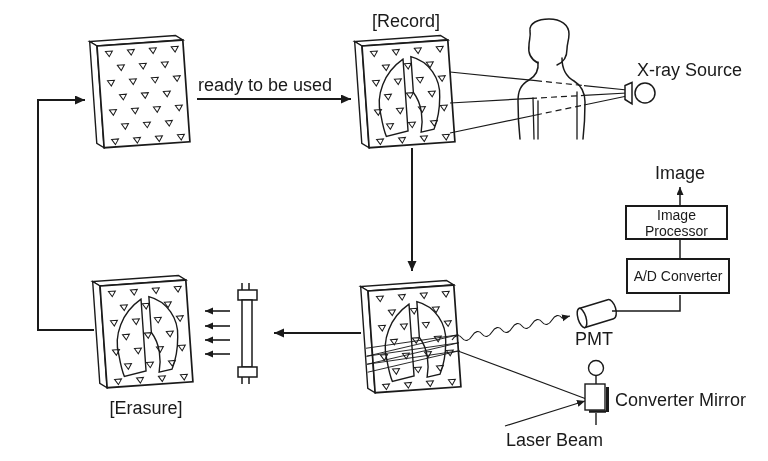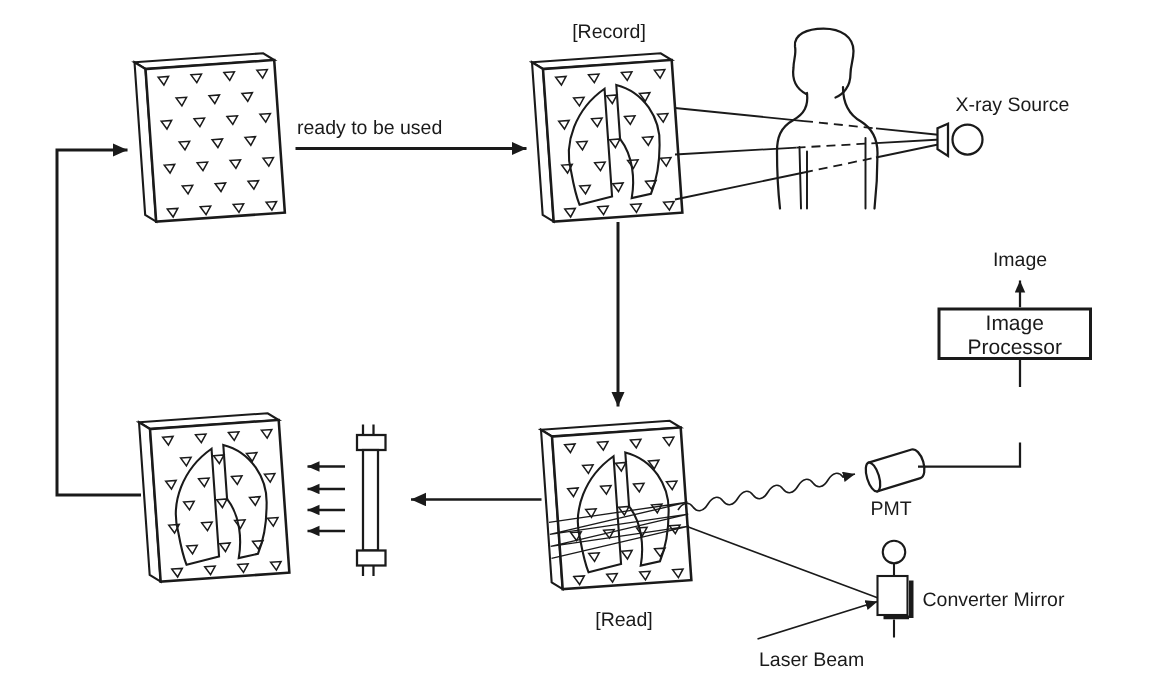--- a/index.html
+++ b/index.html
@@ -2,21 +2,21 @@
 <html style="--line: #1a1a1a; --bg: #ffffff;"><head>
 <meta charset="utf-8">
 <style>
   :root { --line:#1a1a1a; --bg:#ffffff; }
   html,body{margin:0;padding:0;background:#fff;}
   #stage{
     position:relative;width:768px;height:461px;background:var(--bg);
     font-family:"Liberation Sans",sans-serif;color:var(--line);overflow:hidden;
   }
   #art{position:absolute;left:0;top:0;}
-  .lbl{position:absolute;font-size:13px;line-height:16.5px;white-space:pre;}
+  .lbl{position:absolute;font-size:18px;line-height:16.5px;white-space:pre;}
   .ctr{text-align:center;}
   .box{
     position:absolute;box-sizing:border-box;border:2px solid var(--line);
     background:var(--bg);display:flex;flex-direction:column;align-items:center;
     justify-content:center;font-size:14px;line-height:16px;text-align:center;
   }
 </style>
 </head>
 <body>
 
@@ -261,23 +261,26 @@
 
   <div class="lbl" style="left:637px;top:62px">X-ray Source</div>
 
   <div class="lbl ctr" style="left:645px;top:165px;width:70px">Image</div>
 
   <div class="box" style="left:625px;top:205px;width:103px;height:35px">
     <span>Image</span>
     <span>Processor</span>
   </div>
 
+  <div class="box" style="left:626px;top:258px;width:104px;height:36px">
+    <span>A/D Converter</span>
+  </div>
 
   <div class="lbl ctr" style="left:558px;top:331px;width:72px">PMT</div>
 
   <div class="lbl" style="left:615px;top:392px">Converter Mirror</div>
 
   <div class="lbl" style="left:506px;top:432px">Laser Beam</div>
 
 
-  <div class="lbl ctr" style="left:368px;top:405px;width:96px">[Read]</div>
-
+
+  <div class="lbl ctr" style="left:98px;top:400px;width:96px">[Erasure]</div>
 </div>
 
 </body></html>

